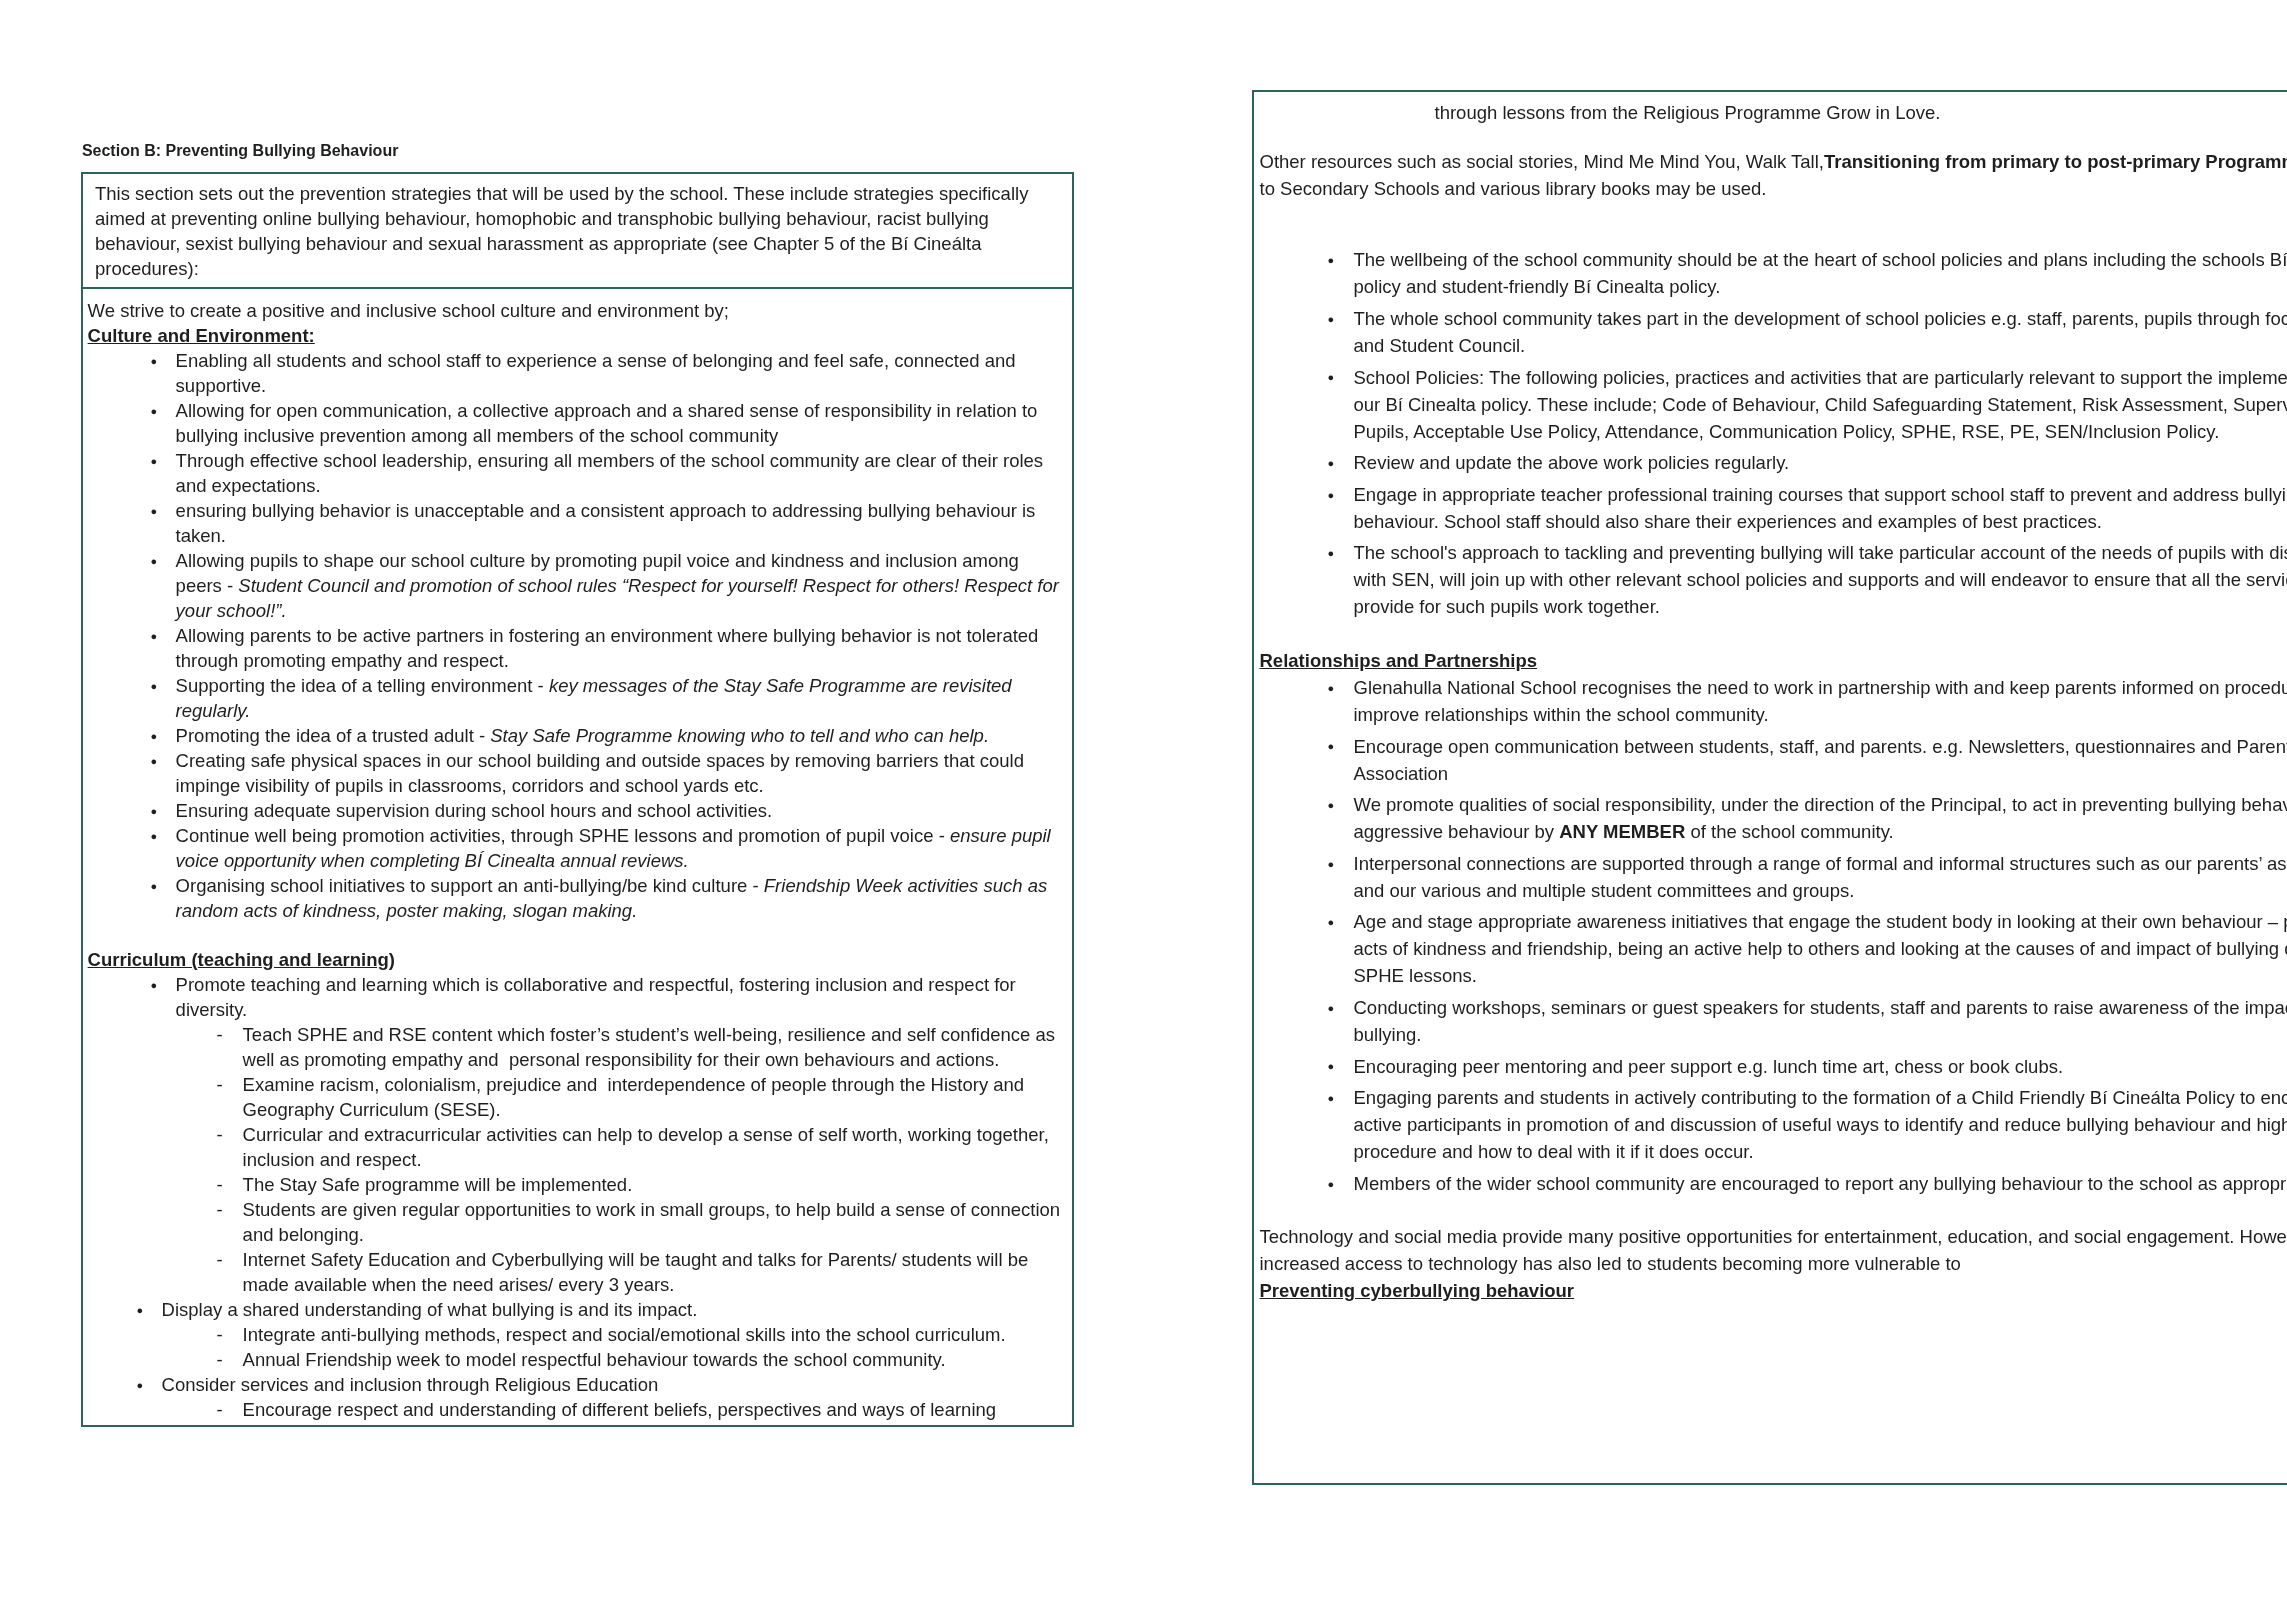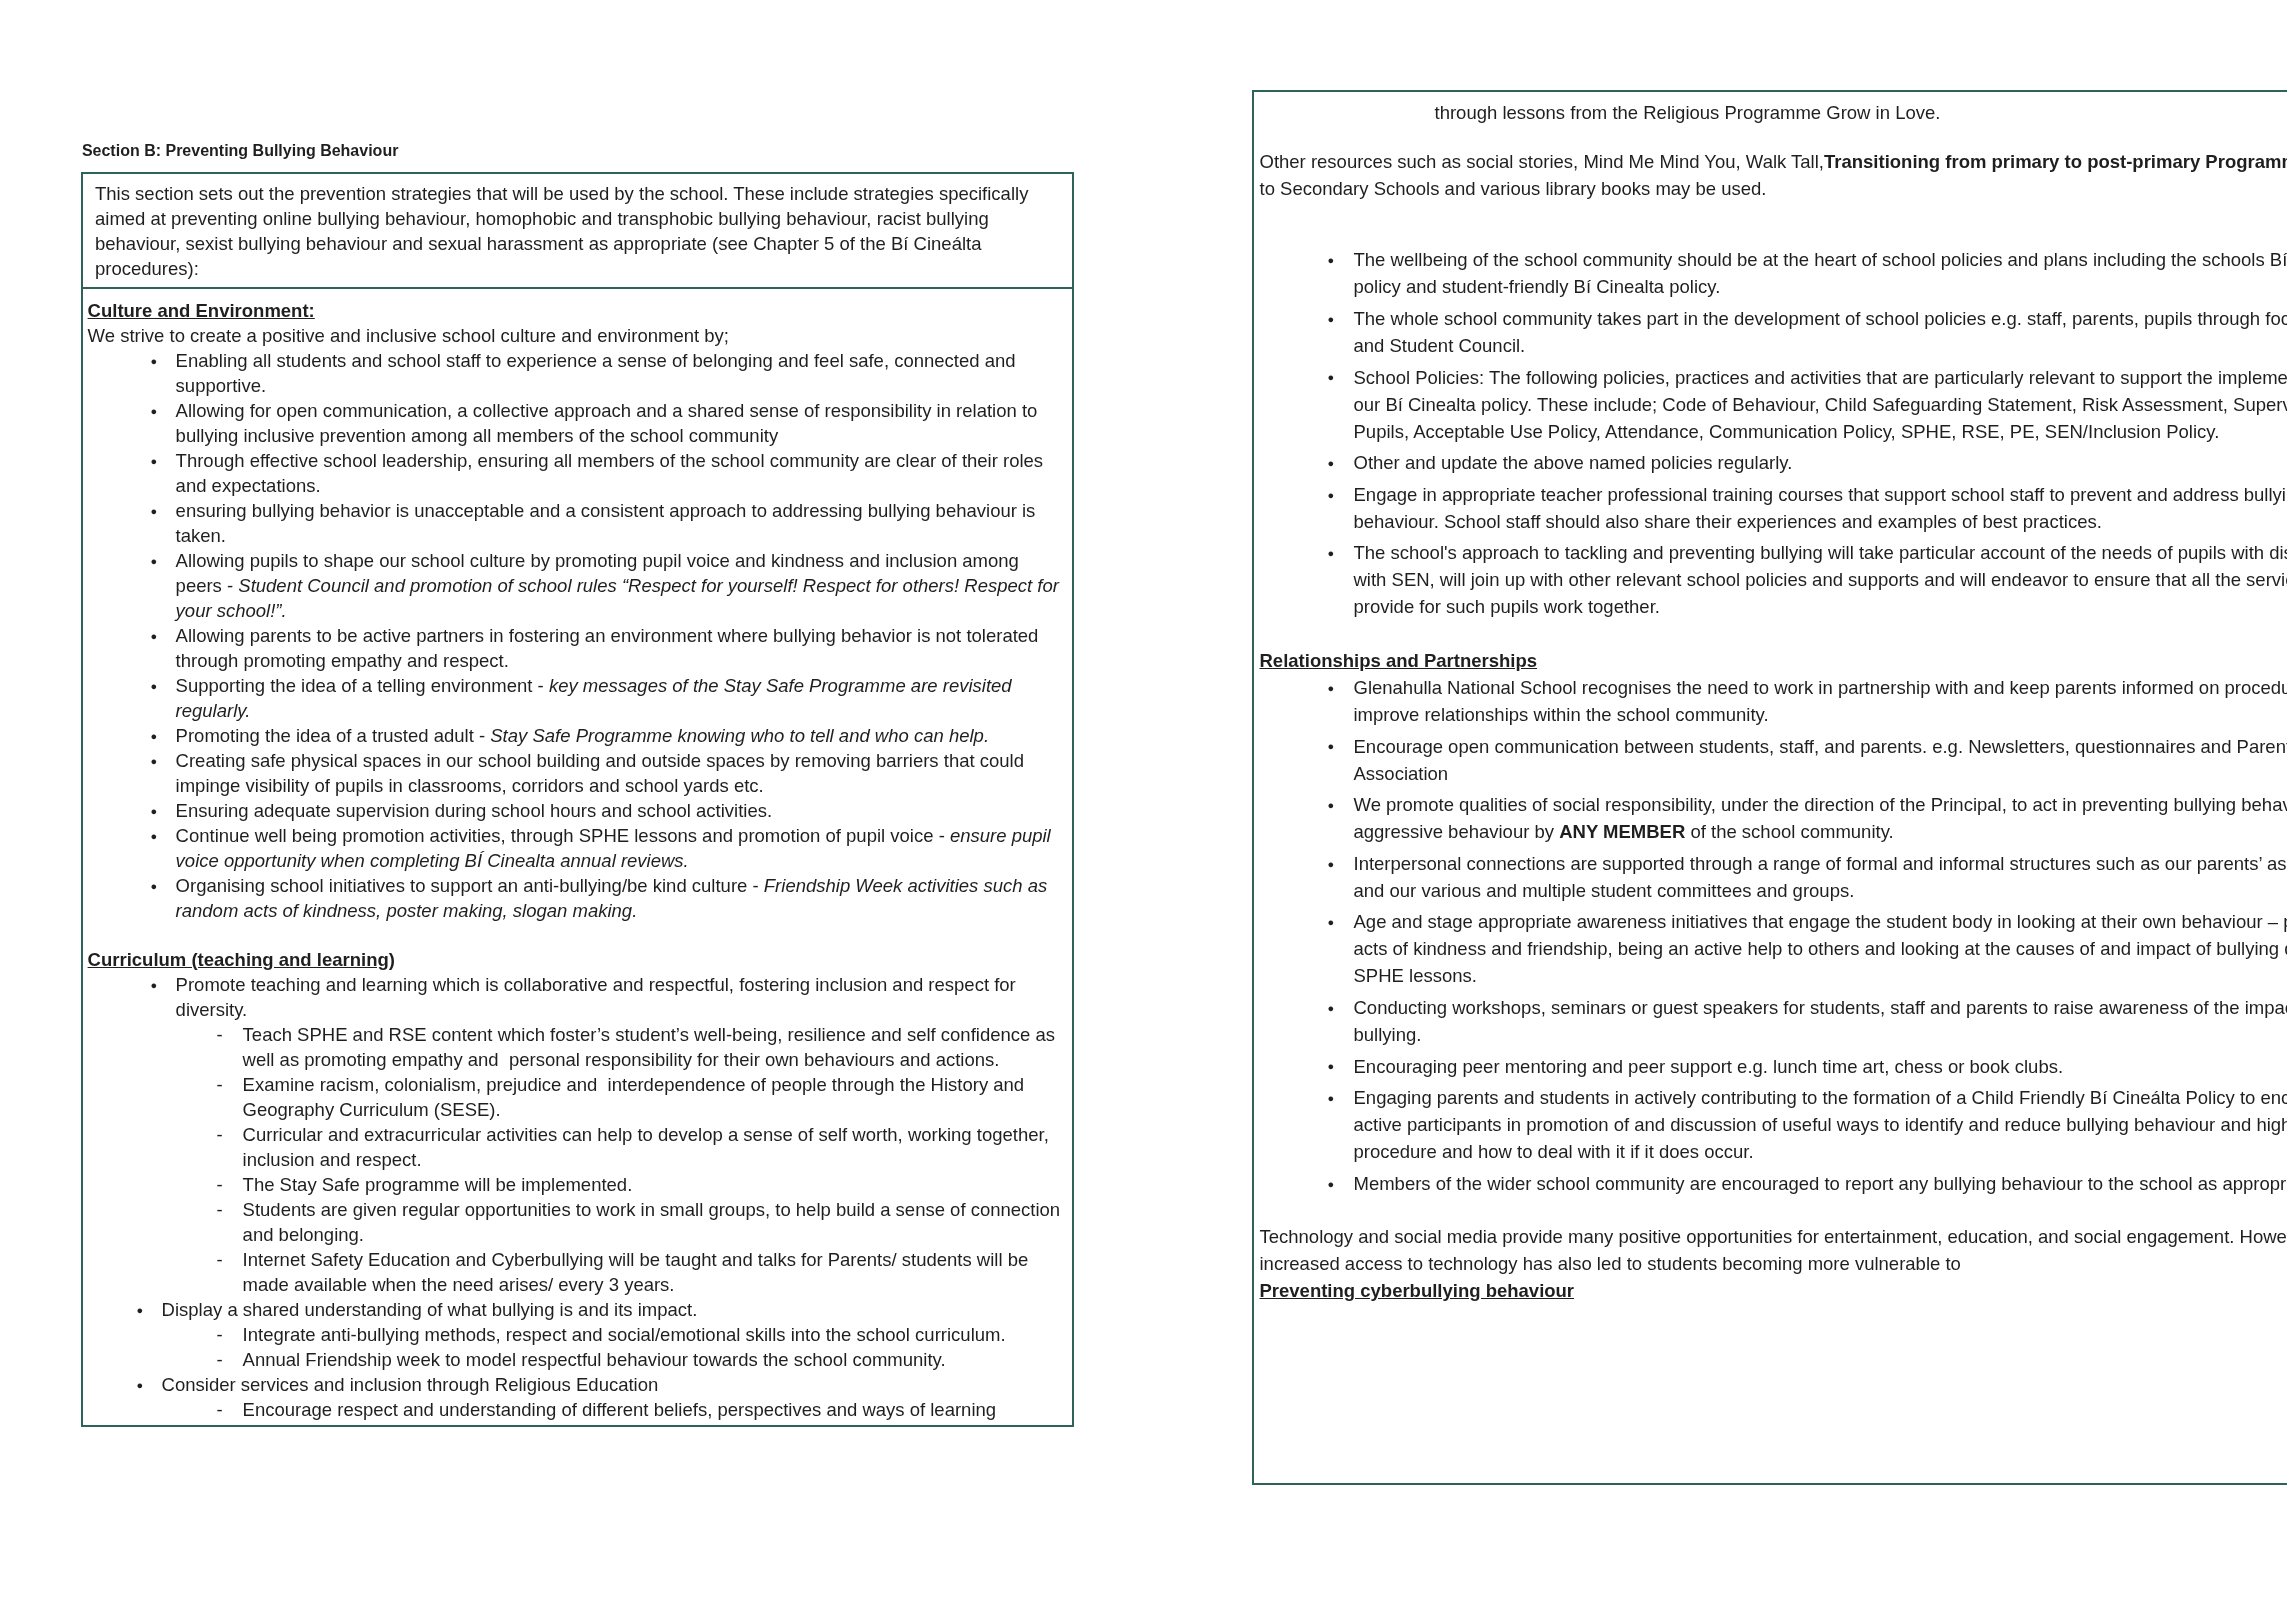--- a/index.html
+++ b/index.html
@@ -36,22 +36,22 @@
 </style>
 </head>
 <body>
 
 <div class="leftcol">
   <div class="doc-title">Section B: Preventing Bullying Behaviour</div>
   <div class="tealbox box1">
       <div class="line p"><span class="seg">This section sets out the prevention strategies that will be used by the school. These include strategies specifically aimed at preventing online bullying behaviour, homophobic and transphobic bullying behaviour, racist bullying behaviour, sexist bullying behaviour and sexual harassment as appropriate (see Chapter 5 of the Bí Cineálta procedures):</span></div>
     </div>
   <div class="tealbox box2">
+      <div class="line p"><span class="seg">We strive to create a positive and inclusive school culture and environment by;</span></div>
       <div class="line h"><span class="seg b u">Culture and Environment:</span></div>
-      <div class="line p"><span class="seg">We strive to create a positive and inclusive school culture and environment by;</span></div>
       <div class="line bullet"><span class="marker">●</span><span class="seg">Enabling all students and school staff to experience a sense of belonging and feel safe, connected and supportive.</span></div>
       <div class="line bullet"><span class="marker">●</span><span class="seg">Allowing for open communication, a collective approach and a shared sense of responsibility in relation to bullying inclusive prevention among all members of the school community</span></div>
       <div class="line bullet"><span class="marker">●</span><span class="seg">Through effective school leadership, ensuring all members of the school community are clear of their roles and expectations.</span></div>
       <div class="line bullet"><span class="marker">●</span><span class="seg">ensuring bullying behavior is unacceptable and a consistent approach to addressing bullying behaviour is taken.</span></div>
       <div class="line bullet"><span class="marker">●</span><span class="seg">Allowing pupils to shape our school culture by promoting pupil voice and kindness and inclusion among peers - </span><span class="seg i">Student Council and promotion of school rules “Respect for yourself! Respect for others! Respect for your school!”.</span></div>
       <div class="line bullet"><span class="marker">●</span><span class="seg">Allowing parents to be active partners in fostering an environment where bullying behavior is not tolerated through promoting empathy and respect.</span></div>
       <div class="line bullet"><span class="marker">●</span><span class="seg">Supporting the idea of a telling environment - </span><span class="seg i">key messages of the Stay Safe Programme are revisited regularly.</span></div>
       <div class="line bullet"><span class="marker">●</span><span class="seg">Promoting the idea of a trusted adult - </span><span class="seg i">Stay Safe Programme knowing who to tell and who can help.</span></div>
       <div class="line bullet"><span class="marker">●</span><span class="seg">Creating safe physical spaces in our school building and outside spaces by removing barriers that could impinge visibility of pupils in classrooms, corridors and school yards etc.</span></div>
       <div class="line bullet"><span class="marker">●</span><span class="seg">Ensuring adequate supervision during school hours and school activities.</span></div>
@@ -77,21 +77,21 @@
 <div class="rightcol">
   <div class="tealbox rightbox">
       <div class="line cont"><span class="seg">through lessons from the Religious Programme Grow in Love.</span></div>
       <div class="line gap"></div>
       <div class="line p"><span class="seg">Other resources such as social stories, Mind Me Mind You, Walk Tall,</span><span class="seg b">Transitioning from primary to post-primary Programme</span><span class="seg"> Step Up to Secondary Schools and various library books may be used.</span></div>
       <div class="line gap"></div>
       <div class="line gap"></div>
       <div class="line bullet"><span class="marker">●</span><span class="seg">The wellbeing of the school community should be at the heart of school policies and plans including the schools Bí Cinealta policy and student-friendly Bí Cinealta policy.</span></div>
       <div class="line bullet"><span class="marker">●</span><span class="seg">The whole school community takes part in the development of school policies e.g. staff, parents, pupils through focus groups and Student Council.</span></div>
       <div class="line bullet"><span class="marker">●</span><span class="seg">School Policies: The following policies, practices and activities that are particularly relevant to support the implementation of our Bí Cinealta policy. These include; Code of Behaviour, Child Safeguarding Statement, Risk Assessment, Supervision of Pupils, Acceptable Use Policy, Attendance, Communication Policy, SPHE, RSE, PE, SEN/Inclusion Policy.</span></div>
-      <div class="line bullet"><span class="marker">●</span><span class="seg">Other and update the above named policies regularly.</span></div>
+      <div class="line bullet"><span class="marker">●</span><span class="seg">Review and update the above work policies regularly.</span></div>
       <div class="line bullet"><span class="marker">●</span><span class="seg">Engage in appropriate teacher professional training courses that support school staff to prevent and address bullying behaviour. School staff should also share their experiences and examples of best practices.</span></div>
       <div class="line bullet"><span class="marker">●</span><span class="seg">The school's approach to tackling and preventing bullying will take particular account of the needs of pupils with disabilities or with SEN, will join up with other relevant school policies and supports and will endeavor to ensure that all the services that provide for such pupils work together.</span></div>
       <div class="line gap"></div>
       <div class="line h"><span class="seg b u">Relationships and Partnerships</span></div>
       <div class="line bullet"><span class="marker">●</span><span class="seg">Glenahulla National School recognises the need to work in partnership with and keep parents informed on procedures to improve relationships within the school community.</span></div>
       <div class="line bullet"><span class="marker">●</span><span class="seg">Encourage open communication between students, staff, and parents. e.g. Newsletters, questionnaires and Parents Association</span></div>
       <div class="line bullet"><span class="marker">●</span><span class="seg">We promote qualities of social responsibility, under the direction of the Principal, to act in preventing bullying behaviour/ aggressive behaviour by </span><span class="seg b">ANY MEMBER</span><span class="seg"> of the school community.</span></div>
       <div class="line bullet"><span class="marker">●</span><span class="seg">Interpersonal connections are supported through a range of formal and informal structures such as our parents’ association and our various and multiple student committees and groups.</span></div>
       <div class="line bullet"><span class="marker">●</span><span class="seg">Age and stage appropriate awareness initiatives that engage the student body in looking at their own behaviour – promoting acts of kindness and friendship, being an active help to others and looking at the causes of and impact of bullying during SPHE lessons.</span></div>
       <div class="line bullet"><span class="marker">●</span><span class="seg">Conducting workshops, seminars or guest speakers for students, staff and parents to raise awareness of the impact of bullying.</span></div>

